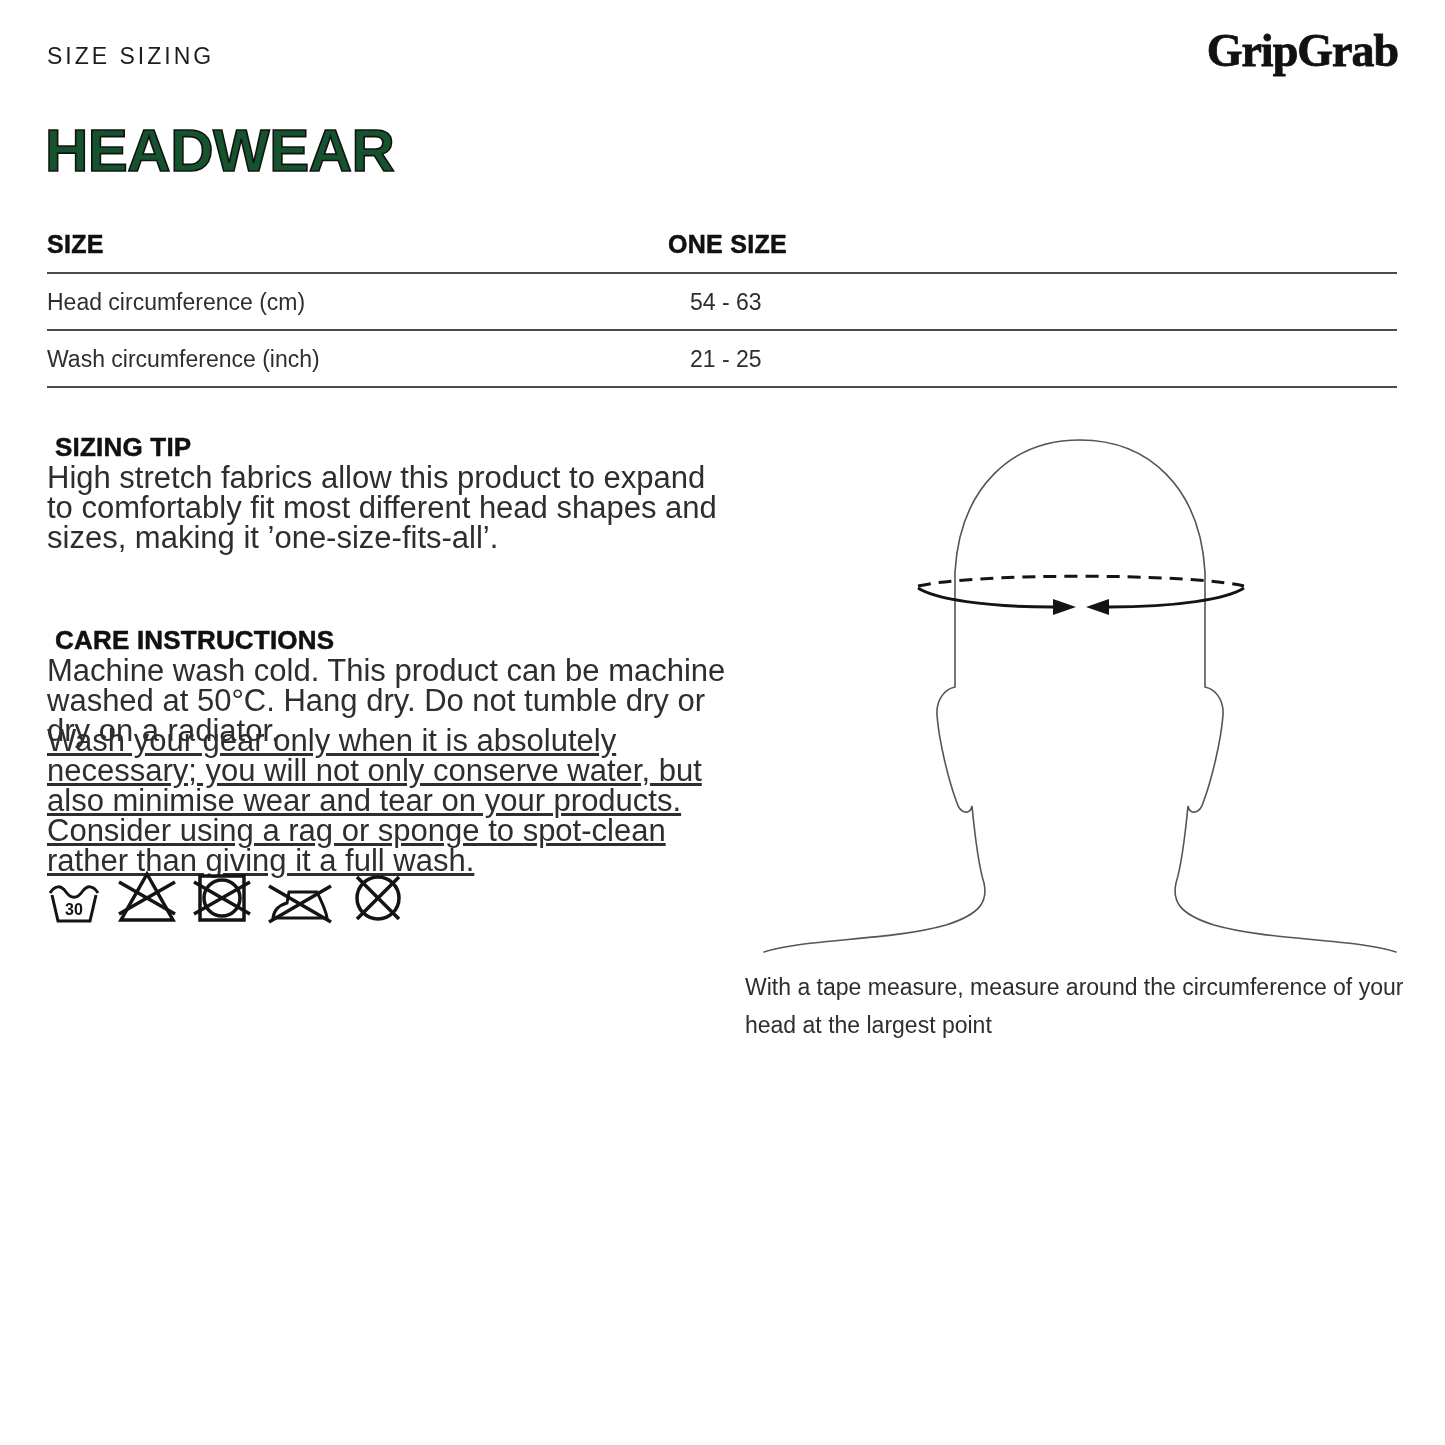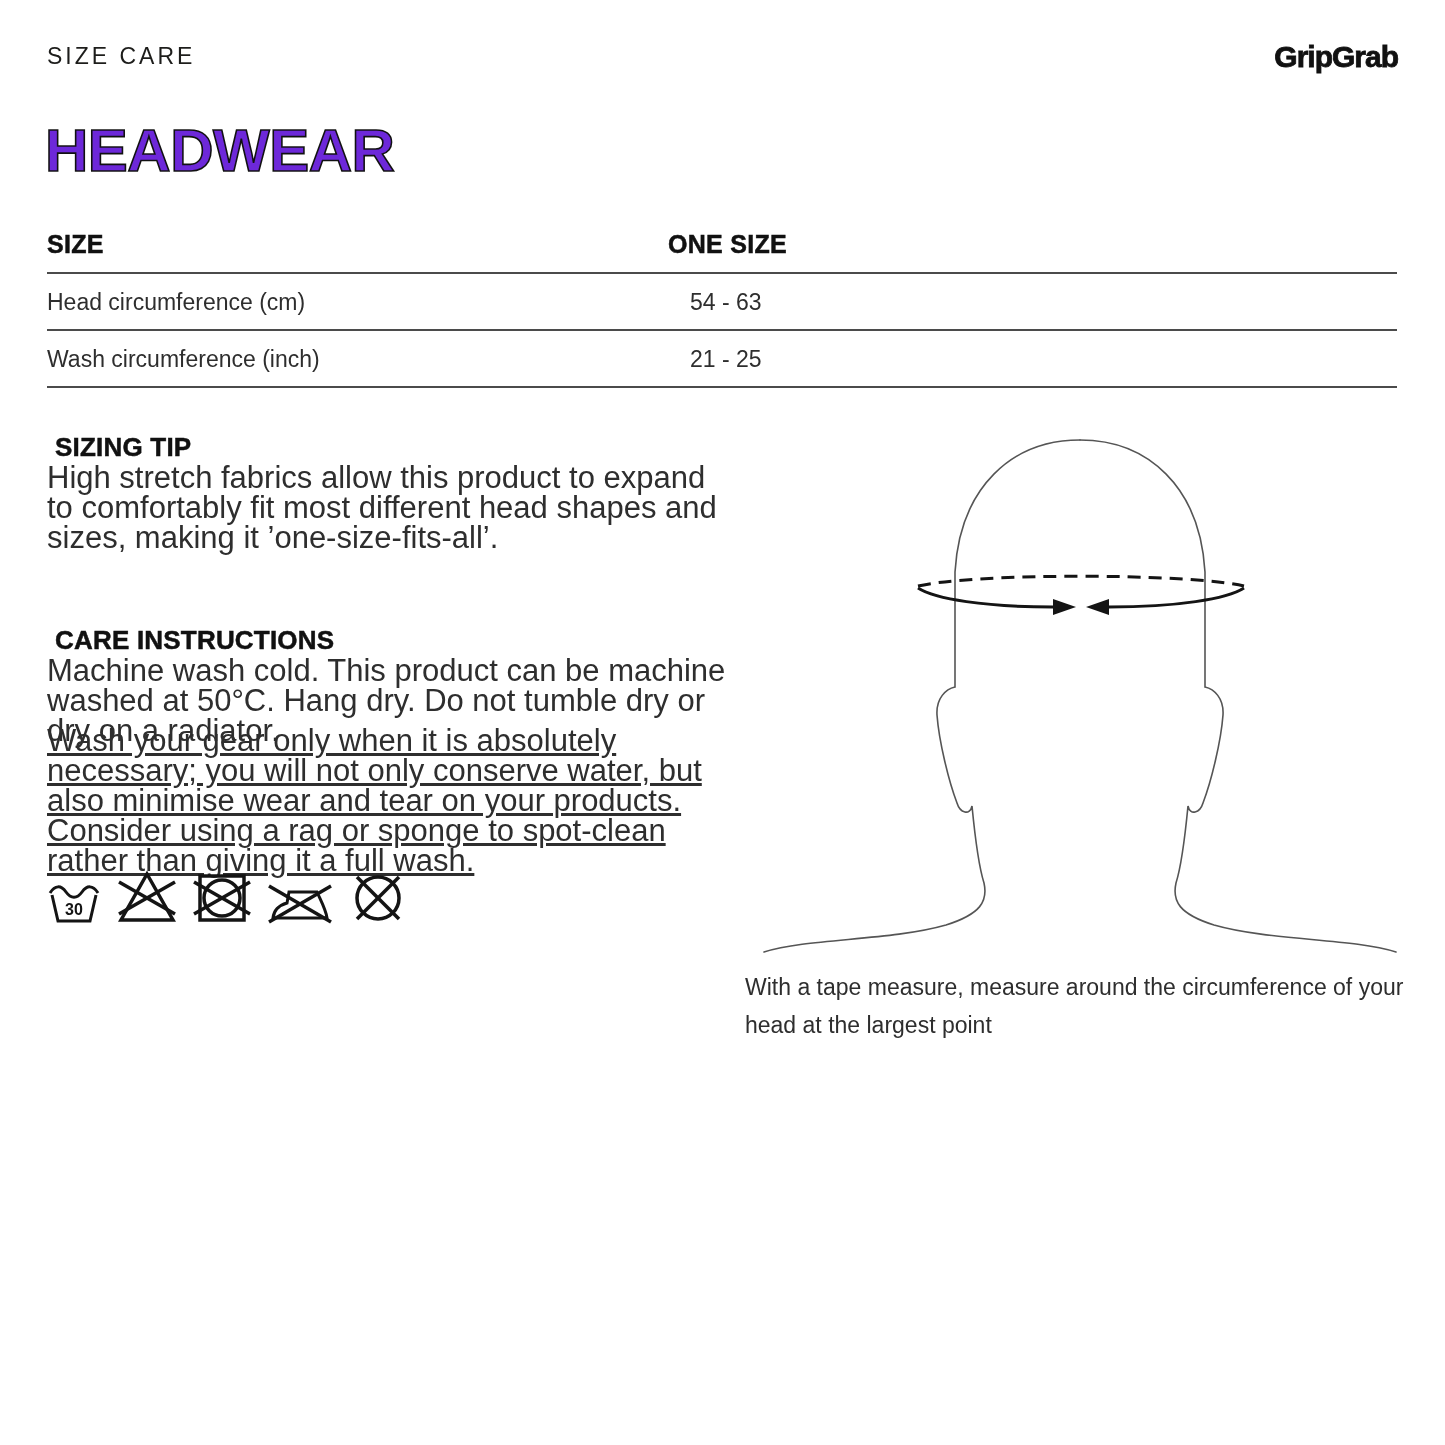--- a/index.html
+++ b/index.html
@@ -5,26 +5,26 @@
   html,body{margin:0;padding:0;background:#fff;}
   .page{
     position:relative;width:1445px;height:1445px;background:#ffffff;
     font-family:"Liberation Sans",sans-serif;color:#1d1d1b;overflow:hidden;
   }
   .eyebrow{
     position:absolute;left:47px;top:43px;font-size:23px;font-weight:400;
     letter-spacing:3px;color:#1d1d1b;
   }
   .brand{
-    position:absolute;right:47px;top:40px;font-size:30px;font-weight:700;
-    letter-spacing:-1px;color:#111;-webkit-text-stroke:0.8px #111;
+    position:absolute;right:47px;top:24px;font-size:46px;font-weight:700;
+    letter-spacing:-1px;color:#111;font-family:Liberation Serif, serif;-webkit-text-stroke:0.8px #111;
   }
   .title{
     position:absolute;left:45px;top:116px;margin:0;font-size:60px;font-weight:700;
-    letter-spacing:-0.5px;color:#6d28d9;-webkit-text-stroke:1.6px #111;
+    letter-spacing:-0.5px;color:#14532d;-webkit-text-stroke:1.6px #111;
   }
   .size-table{position:absolute;left:47px;top:228px;width:1350px;}
   .thead{position:relative;height:44px;border-bottom:2px solid #4b4b4b;}
   .thead span{
     position:absolute;top:2px;font-size:25px;font-weight:700;color:#111;
     -webkit-text-stroke:0.5px #111;letter-spacing:0.3px;
   }
   .thead .col1{left:0;}
   .thead .col2{left:621px;text-align:right;}
   .trow{position:relative;height:55px;border-bottom:2px solid #4b4b4b;}
@@ -57,21 +57,21 @@
   .figure-caption{
     position:absolute;left:745px;top:968px;width:680px;margin:0;
     font-size:23px;line-height:38px;font-weight:400;color:#2e2e2e;
   }
 </style>
 </head>
 <body>
 
 <div class="page">
 
-  <div class="eyebrow">SIZE CARE</div>
+  <div class="eyebrow">SIZE SIZING</div>
   <div class="brand">GripGrab</div>
   <h1 class="title">HEADWEAR</h1>
 
   <div class="size-table">
     <div class="thead">
       <span class="col1">SIZE</span>
       <span class="col2">ONE SIZE</span>
     </div>
     <div class="trow">
       <span class="col1">Head circumference (cm)</span>

